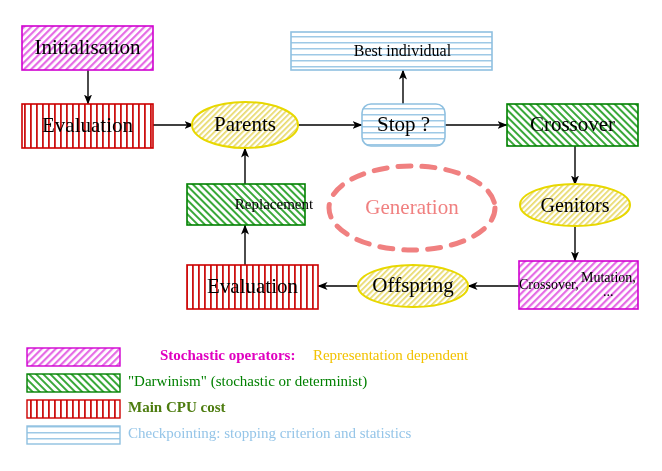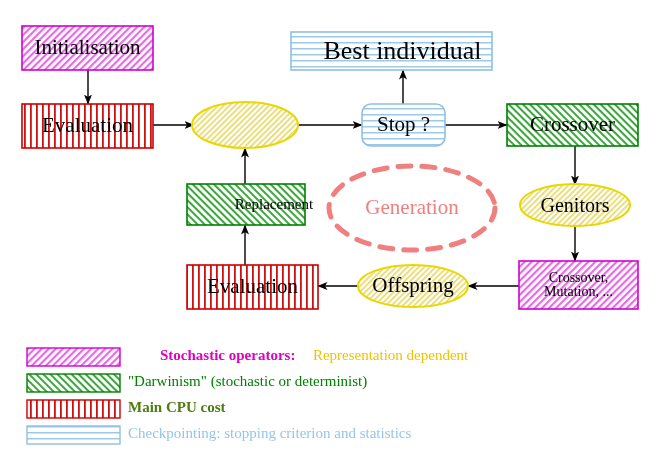--- a/index.html
+++ b/index.html
@@ -111,31 +111,32 @@
 
     <rect x="187" y="184" width="118" height="41" fill="url(#p-green)" stroke="#008000" stroke-width="1.6"></rect>
 
     <ellipse cx="412" cy="208" rx="83" ry="42" fill="none" stroke="#f08080" stroke-width="5" stroke-dasharray="13 11" stroke-linecap="round"></ellipse>
   </svg>
 
   <div class="nodelabel" style="left:22px;top:26px;width:131px;height:44px;font-size:21px;">Initialisation</div>
 
   <div class="nodelabel" style="left:22px;top:104px;width:131px;height:44px;font-size:21px;">Evaluation</div>
 
+  <div class="nodelabel" style="left:192px;top:103px;width:106px;height:44px;font-size:21px;">Parents</div>
 
-  <div class="nodelabel" style="left:291px;top:32px;width:223px;height:38px;font-size:26px;">Best individual</div>
+  <div class="nodelabel" style="left:291px;top:32px;width:223px;height:38px;font-size:16px;">Best individual</div>
 
   <div class="nodelabel" style="left:362px;top:104px;width:83px;height:42px;font-size:21px;">Stop ?</div>
 
   <div class="nodelabel" style="left:507px;top:104px;width:131px;height:42px;font-size:21px;">Crossover</div>
 
   <div class="nodelabel" style="left:520px;top:184px;width:110px;height:42px;font-size:20px;">Genitors</div>
 
   <div class="nodelabel" style="left:519px;top:261px;width:119px;height:48px;font-size:14px;
-              flex-direction:column;justify-content:center;">
+              flex-direction:row;justify-content:center;">
     <span>Crossover,</span>
     <span>Mutation, ...</span>
   </div>
 
   <div class="nodelabel" style="left:358px;top:265px;width:110px;height:42px;font-size:21px;">Offspring</div>
 
   <div class="nodelabel" style="left:187px;top:265px;width:131px;height:44px;font-size:21px;">Evaluation</div>
 
   <div class="nodelabel" style="left:187px;top:184px;width:94px;height:41px;font-size:15px;padding-left:40px;">Replacement</div>
 

